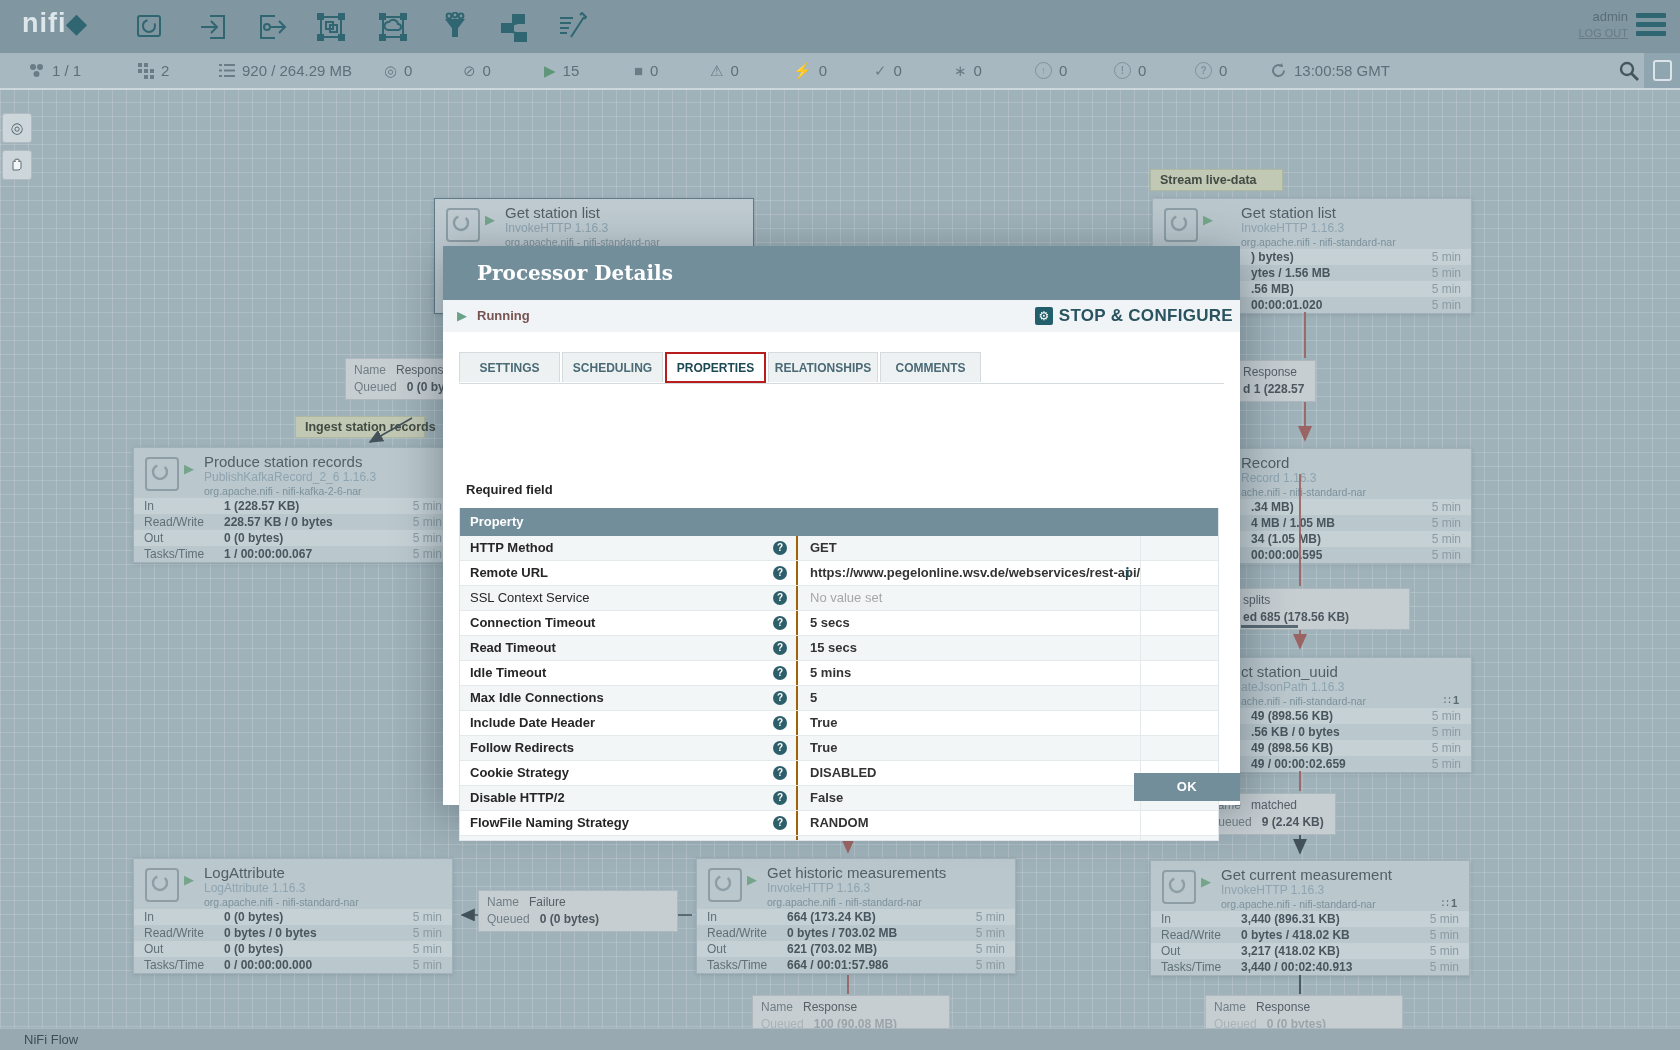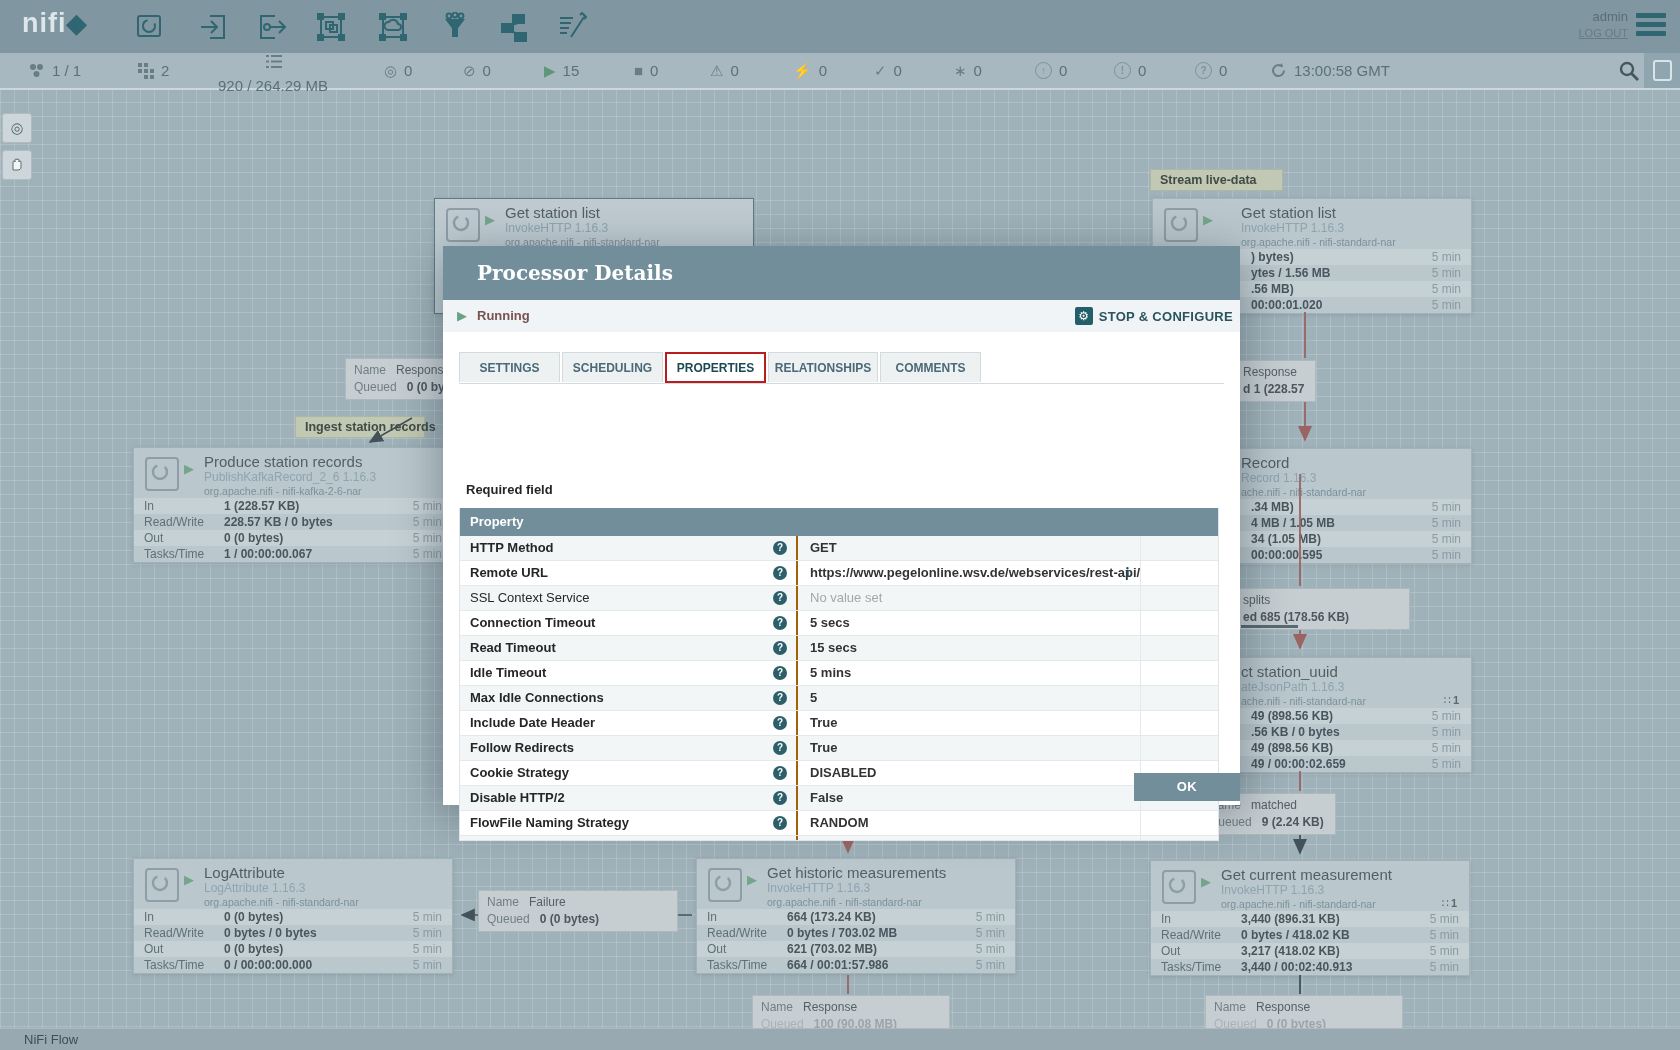--- a/index.html
+++ b/index.html
@@ -88,21 +88,21 @@
        box-shadow:0 10px 45px rgba(20,35,45,.4);}
   #dlg-hd{position:absolute;left:0;top:0;right:0;height:54px;background:#718e9a;}
   #dlg-title{font-family:"DejaVu Serif","Liberation Serif",serif;font-weight:bold;color:#fff;
        font-size:20px;line-height:54px;padding-left:34px;}
   #dlg-strip{position:absolute;left:0;top:54px;right:0;height:32px;background:#f1f4f6;}
   #run-tri{position:absolute;left:14px;top:8px;color:#69a287;font-size:13px;}
   #run-txt{position:absolute;left:34px;top:0;line-height:32px;font-size:13px;font-weight:bold;color:#775351;}
   #stopconf{position:absolute;right:7px;top:0;height:32px;display:flex;align-items:center;gap:6px;cursor:pointer;}
   #stopconf .gear{width:18px;height:18px;background:#235f6b;color:#fff;font-size:12px;display:flex;
        align-items:center;justify-content:center;border-radius:2px;}
-  #stopconf .lbl{font-size:13px;font-weight:bold;color:#29535e;letter-spacing:.3px;}
+  #stopconf .lbl{font-size:17px;font-weight:bold;color:#29535e;letter-spacing:.3px;}
   #dlg-body{position:absolute;left:0;top:86px;right:0;bottom:0;background:#fff;}
   #tabs{position:absolute;left:16px;right:16px;top:20px;height:31px;border-bottom:1px solid #d3dbde;display:flex;}
   .tab{width:101px;height:30px;margin-right:2px;background:#edf1f2;border:1px solid #d3dbde;border-bottom:none;
        box-sizing:border-box;font-size:12px;font-weight:bold;color:#4a6a76;display:flex;align-items:center;
        justify-content:center;cursor:pointer;}
   .tab.active{background:#fff;border:2px solid #b91c1c;height:31px;color:#1c4954;position:relative;top:0;}
   #req{position:absolute;left:23px;top:150px;font-size:13px;font-weight:bold;color:#262626;}
   #ptable{position:absolute;left:16px;top:176px;width:760px;height:333px;overflow:hidden;
        border:1px solid #dfe5e8;border-top:none;box-sizing:border-box;}
   .thead{display:flex;height:28px;line-height:28px;background:#718e9a;color:#fff;font-size:13px;font-weight:bold;}
@@ -520,21 +520,21 @@
               <rect x="1" y="7" width="4" height="4"></rect>
               <rect x="7" y="7" width="4" height="4"></rect>
               <rect x="13" y="7" width="4" height="4"></rect>
               <rect x="7" y="13" width="4" height="4"></rect>
               <rect x="13" y="13" width="4" height="4"></rect>
             </g>
           </svg>
         </span>
         <span>2</span>
       </div>
-    <div class="sit" style="left:218px;flex-direction:column;">
+    <div class="sit" style="left:218px;">
         <span class="sic">
           <svg viewBox="0 0 17 17">
             <g stroke="#6a7d86" stroke-width="2">
               <line x1="1" y1="3" x2="4" y2="3"></line>
               <line x1="6" y1="3" x2="17" y2="3"></line>
               <line x1="1" y1="8.5" x2="4" y2="8.5"></line>
               <line x1="6" y1="8.5" x2="17" y2="8.5"></line>
               <line x1="1" y1="14" x2="4" y2="14"></line>
               <line x1="6" y1="14" x2="17" y2="14"></line>
             </g>

